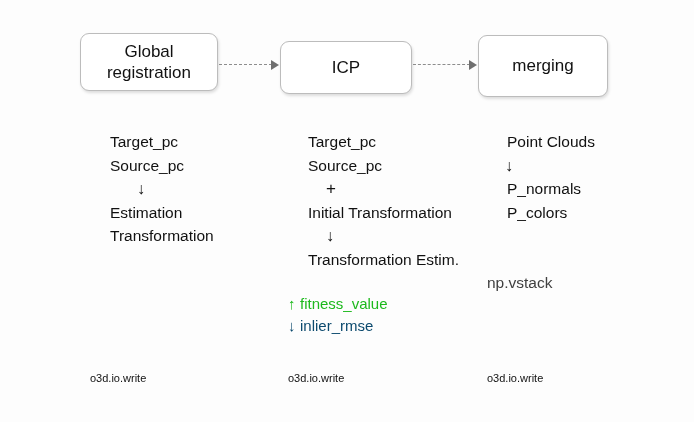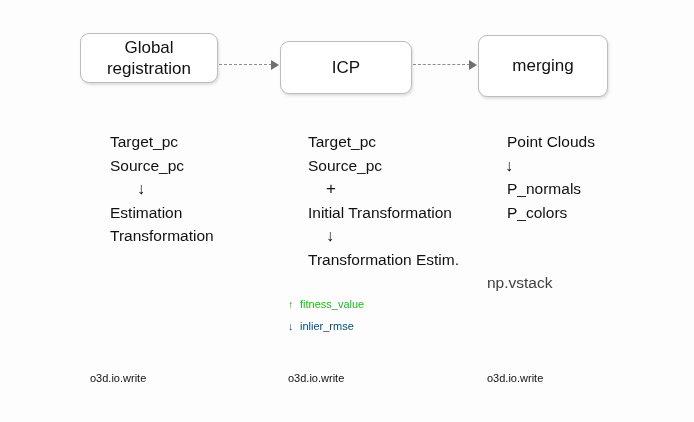--- a/index.html
+++ b/index.html
@@ -41,21 +41,21 @@
     justify-content: center;
     text-align: center;
     font-size: 17px;
     line-height: 1.25;
     color: #111111;
   }
   .box-global {
     left: 80px;
     top: 0px;
     width: 138px;
-    height: 50px;
+    height: 58px;
   }
   .box-icp {
     left: 280px;
     top: 8px;
     width: 132px;
     height: 53px;
   }
   .box-merging {
     left: 478px;
     top: 2px;
@@ -118,21 +118,21 @@
     line-height: 23.5px;
   }
   
   .ind-1 { padding-left: 47px; }
   .ind-2 { padding-left: 38px; }
   .ind-3 { padding-left: 18px; }
   .spacer-md { display: block; height: 22px; }
 
   .metric {
     display: block;
-    font-size: 11px;
+    font-size: 15px;
     line-height: 22px;
   }
   .metric-up   { color: #1db91d; }
   .metric-down { color: #0c4a6e; }
   .metric-glyph {
     display: inline-block;
     width: 12px;
   }
 
   .vstack-line {

